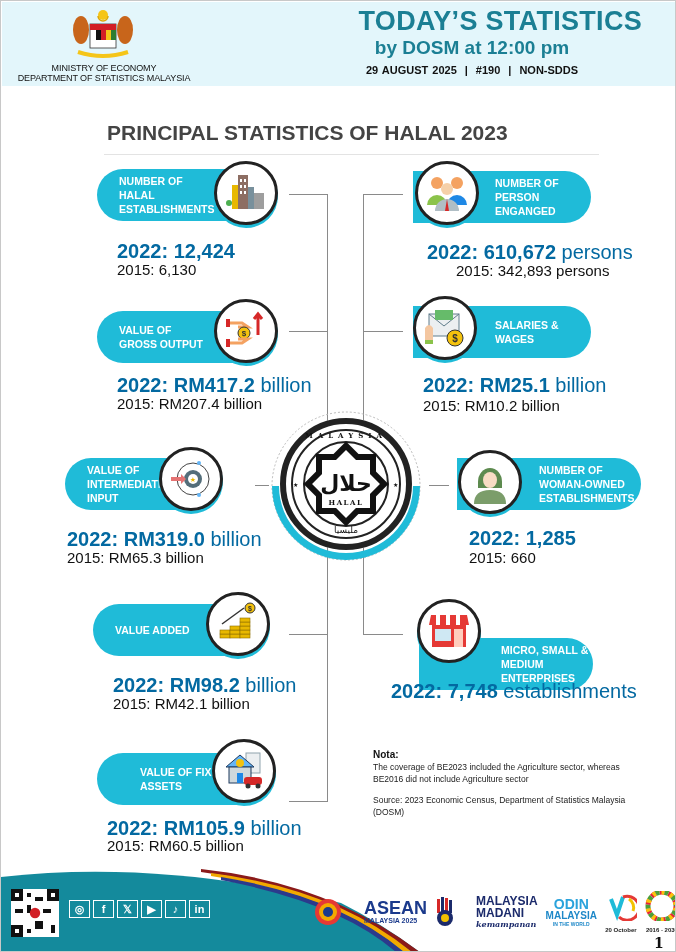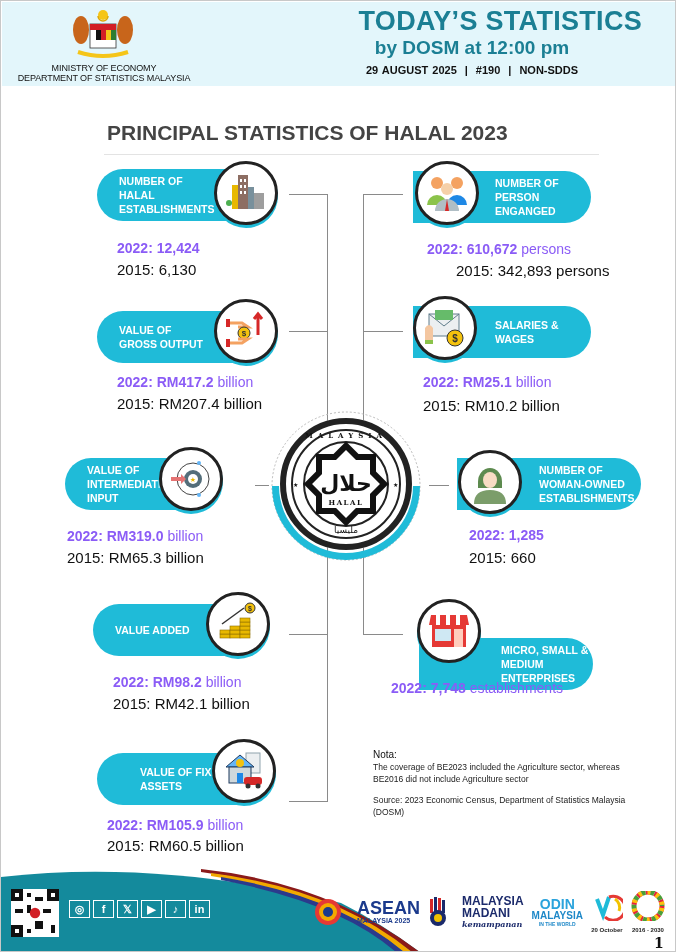--- a/index.html
+++ b/index.html
@@ -21,42 +21,42 @@
 
   
   .line { position: absolute; background: #8a8a8a; }
 
   
   .pill { position: absolute; height: 52px; background: #1fbbd8; color: #fff; font-weight: bold; font-size: 10.5px; line-height: 14px; display: flex; align-items: center; }
   .pill.left { border-radius: 26px 0 0 26px; padding-left: 22px; }
   .pill.right { border-radius: 0 26px 26px 0; padding-left: 82px; }
   .icon-circle { position: absolute; width: 64px; height: 64px; border-radius: 50%; background: #fff; border: 3px solid #222; box-shadow: 0 3px 0 #1fbbd8; }
   .icon-circle svg { position: absolute; left: 7px; top: 7px; width: 44px; height: 44px; }
-  .val2022 { position: absolute; font-size: 14px; color: #8b5cf6; white-space: nowrap; }
+  .val2022 { position: absolute; font-size: 20px; color: #0369a1; white-space: nowrap; }
   .val2022 b { font-weight: bold; }
   .val2015 { position: absolute; font-size: 15px; color: #111; white-space: nowrap; }
 
   
   .halal-wrap { position: absolute; left: 262px; top: 410px; width: 166px; height: 150px; }
   .halal-arc { position: absolute; left: 0; top: 0; }
 
   
-  .nota-title { position: absolute; left: 372px; top: 748px; font-size: 10px; font-weight: normal; color: #111; }
+  .nota-title { position: absolute; left: 372px; top: 748px; font-size: 10px; font-weight: bold; color: #111; }
   .nota-text { position: absolute; left: 372px; top: 761px; width: 260px; font-size: 8.5px; line-height: 11.5px; color: #222; }
   .source { position: absolute; left: 372px; top: 794px; width: 260px; font-size: 8.5px; line-height: 11.5px; color: #222; }
 
   
   .footer-svg { position: absolute; left: 0; top: 862px; }
   .qr { position: absolute; left: 10px; top: 888px; width: 48px; height: 48px; background: #fff; }
   .social { position: absolute; left: 68px; top: 899px; display: flex; gap: 3px; }
   .social span { width: 21px; height: 18px; border: 1.5px solid #fff; color: #fff; font-size: 11px; font-weight: bold; display: flex; align-items: center; justify-content: center; }
   .handle { position: absolute; left: 68px; top: 974px; font-size: 16px; color: #0f172a; letter-spacing: 1.6px; }
   .handle b { font-weight: bold; }
   .logos { position: absolute; left: 312px; top: 886px; height: 50px; display: flex; align-items: center; gap: 8px; }
-  .logo-asean { display: flex; align-items: center; gap: 14px; }
+  .logo-asean { display: flex; align-items: center; gap: 21px; }
   .logo-asean .ttl { font-size: 18px; font-weight: 900; color: #1b3a8c; line-height: 17px; }
   .logo-asean .sub { font-size: 7px; font-weight: bold; color: #1b3a8c; }
   .logo-madani .ttl { font-size: 12px; font-weight: 900; color: #1b2a6b; line-height: 12px; }
   .logo-madani .sub { font-size: 8px; font-style: italic; color: #1b2a6b; font-family: "DejaVu Serif", serif; }
   .logo-odin { text-align: center; }
   .logo-odin .t1 { font-size: 14px; font-weight: 900; color: #2aa3dc; line-height: 13px; }
   .logo-odin .t2 { font-size: 10px; font-weight: 900; color: #1e88c8; line-height: 10px; }
   .logo-odin .t3 { font-size: 5px; font-weight: bold; color: #1e88c8; }
   .small-cap { font-size: 6px; color: #222; text-align: center; margin-top: 2px; font-weight: bold; }
   .page-num { position: absolute; left: 653px; top: 934px; font-size: 14px; font-weight: bold; color: #111; font-family: "DejaVu Serif", serif; }

